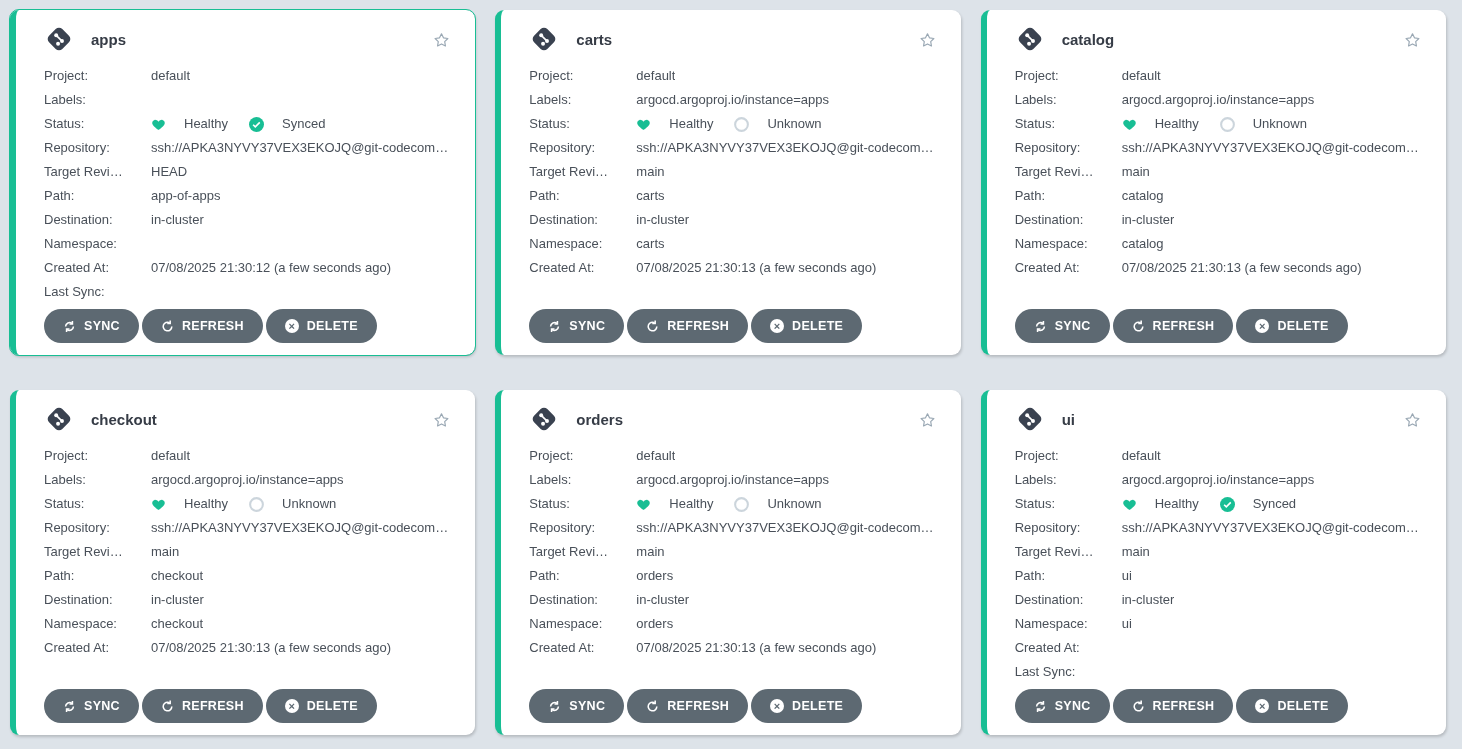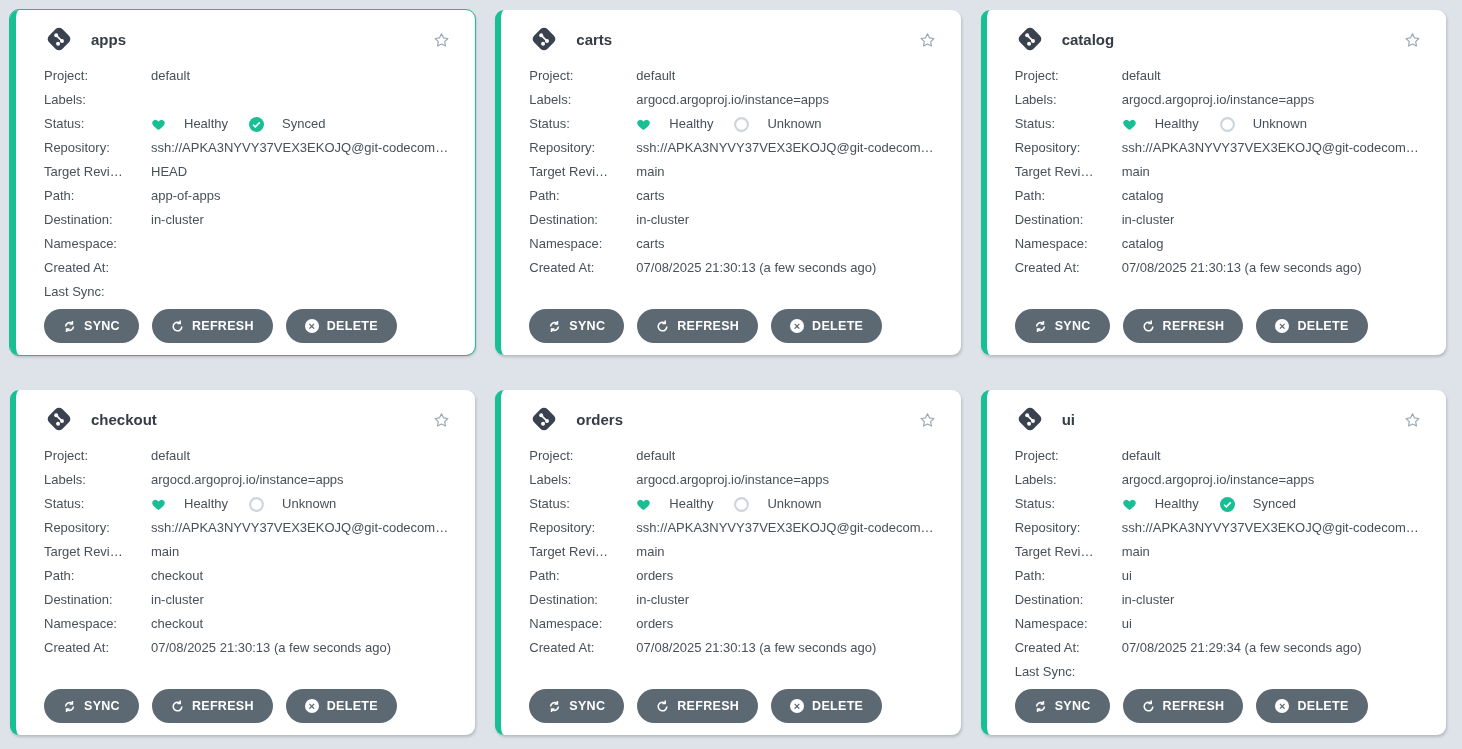--- a/index.html
+++ b/index.html
@@ -34,21 +34,21 @@
   .app-icon{width:30px;height:30px;flex:0 0 30px;display:inline-flex;}
   .app-name{font-size:15px;font-weight:bold;color:#363c46;margin:0 0 0 17px;}
   .star{margin-left:auto;display:inline-flex;align-items:flex-start;padding-top:2px;}
   .rows{display:block;}
   .row{display:flex;line-height:24px;font-size:13px;}
   .row-label{width:107px;flex:0 0 107px;white-space:nowrap;overflow:hidden;}
   .row-value{white-space:nowrap;overflow:hidden;text-overflow:clip;}
   .status-value{display:inline-flex;align-items:center;gap:14px;}
   .status-value svg{margin-right:4px;}
   .sync-ico{margin-left:7px;}
-  .actions{margin-top:auto;display:flex;gap:13px;}
+  .actions{margin-top:auto;display:flex;gap:3px;}
   .btn{
     display:inline-flex;align-items:center;gap:8px;
     background:#5d6972;color:#ffffff;border:none;
     height:34px;border-radius:17px;padding:0 19px;
     font-family:"Liberation Sans",sans-serif;
     font-size:12.5px;font-weight:bold;letter-spacing:.3px;
     cursor:pointer;
   }
   .btn svg{flex:0 0 auto;}
   .del-dot{
@@ -120,20 +120,21 @@
         <div class="row">
           <div class="row-label">Destination:</div>
           <div class="row-value">in-cluster</div>
         </div>
         <div class="row">
           <div class="row-label">Namespace:</div>
           <div class="row-value"></div>
         </div>
         <div class="row">
           <div class="row-label">Created At:</div>
+          <div class="row-value">07/08/2025 21:30:12  (a few seconds ago)</div>
         </div>
         <div class="row">
           <div class="row-label">Last Sync:</div>
         </div>
       </div>
     <div class="actions">
       <button class="btn">
         <svg viewBox="0 0 16 16" width="13" height="13">
           <path d="M3.2 8a4.8 4.8 0 0 1 8-3.6" fill="none" stroke="#fff" stroke-width="1.9"></path>
           <path d="M11.6 1.2v3.6H8" fill="none" stroke="#fff" stroke-width="1.9"></path>
@@ -578,21 +579,20 @@
         <div class="row">
           <div class="row-label">Destination:</div>
           <div class="row-value">in-cluster</div>
         </div>
         <div class="row">
           <div class="row-label">Namespace:</div>
           <div class="row-value">ui</div>
         </div>
         <div class="row">
           <div class="row-label">Created At:</div>
-          <div class="row-value">07/08/2025 21:29:34  (a few seconds ago)</div>
         </div>
         <div class="row">
           <div class="row-label">Last Sync:</div>
         </div>
       </div>
     <div class="actions">
       <button class="btn">
         <svg viewBox="0 0 16 16" width="13" height="13">
           <path d="M3.2 8a4.8 4.8 0 0 1 8-3.6" fill="none" stroke="#fff" stroke-width="1.9"></path>
           <path d="M11.6 1.2v3.6H8" fill="none" stroke="#fff" stroke-width="1.9"></path>

